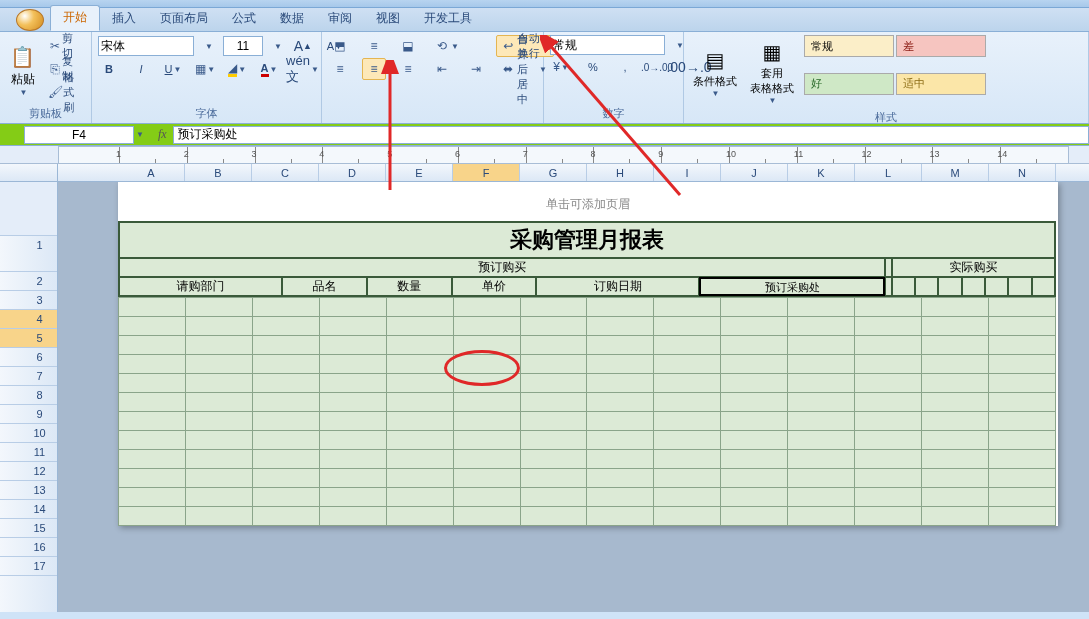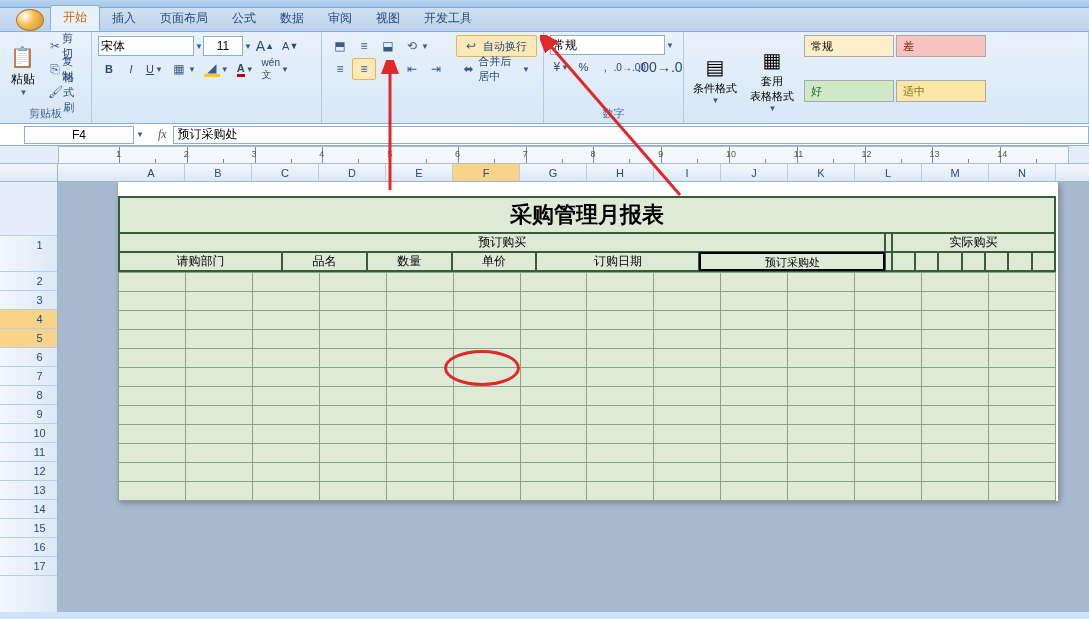--- a/index.html
+++ b/index.html
@@ -17,38 +17,38 @@
 
 .ribbon { display: flex; height: 92px; background: linear-gradient(#e8f1fb, #d7e7f7); border-bottom: 1px solid #8aafd6; }
 .group { display: flex; flex-direction: column; border-right: 1px solid #b0c9e4; padding: 3px 6px 0; position: relative; }
 .group-label { text-align: center; color: #4a6a9a; font-size: 11px; padding: 2px 0; margin-top: auto; }
 .group-body { display: flex; gap: 4px; flex: 1; }
 
 .big-btn { display: flex; flex-direction: column; align-items: center; justify-content: center; width: 40px; padding: 2px; border: 1px solid transparent; border-radius: 3px; }
 .big-ico { width: 28px; height: 28px; display: flex; align-items: center; justify-content: center; font-size: 20px; }
 
 .stack { display: flex; flex-direction: column; gap: 1px; }
-.row { display: flex; align-items: center; gap: 0; }
+.row { display: flex; align-items: center; gap: 10px; }
 .small-btn { height: 22px; min-width: 22px; display: flex; align-items: center; justify-content: center; border: 1px solid transparent; border-radius: 2px; padding: 0 3px; font-size: 11px; color: #2a4a7a; cursor: pointer; }
 .small-btn.active { background: #fde8b8; border-color: #e4b551; }
 .sel { height: 20px; background: #fff; border: 1px solid #8aafd6; font-size: 12px; padding: 0 2px; }
 .sel.font { width: 96px; }
 .sel.size { width: 40px; text-align: center; }
 .sel.fmt { width: 115px; }
 .ico { width: 16px; height: 16px; display: inline-flex; align-items: center; justify-content: center; font-size: 12px; color: #3a5a8a; }
 .dd { font-size: 8px; color: #3a5a8a; margin-left: 1px; }
 
 .wrap-btn, .merge-btn { height: 22px; display: flex; align-items: center; gap: 4px; border: 1px solid transparent; border-radius: 2px; padding: 0 6px; font-size: 11px; color: #2a4a7a; cursor: pointer; }
 .wrap-btn.hover { background: #fde8b8; border-color: #e4b551; }
 
 .style-cell { width: 90px; height: 22px; border: 1px solid #aaa; display: flex; align-items: center; padding: 0 6px; font-size: 11px; }
 .style-grid { display: grid; grid-template-columns: 1fr 1fr; gap: 2px; }
 
 
-.formula-bar { display: flex; height: 22px; background: #ffffff; border-bottom: 1px solid #8aafd6; align-items: center; }
+.formula-bar { display: flex; height: 22px; background: #84cc16; border-bottom: 1px solid #8aafd6; align-items: center; }
 .name-box { width: 110px; background: #fff; border: 1px solid #8aafd6; text-align: center; height: 18px; line-height: 16px; margin-left: 24px; }
 .fx-btns { display: flex; gap: 2px; padding: 0 6px; font-family: Liberation Serif, serif; }
 .fx { font-style: italic; color: #555; }
 .formula-input { flex: 1; background: #fff; border: 1px solid #8aafd6; height: 18px; padding: 0 4px; font-size: 12px; }
 
 
 .ruler-area { height: 18px; background: #e4edf9; border-bottom: 1px solid #a8bdd6; position: relative; font-size: 9px; color: #555; }
 .h-ruler { position: absolute; left: 58px; right: 20px; top: 0; height: 18px; background: #f4f8fc; border: 1px solid #a8bdd6; overflow: hidden; }
 .h-ruler-inner { display: flex; height: 100%; padding-left: 60px; }
 .tick { position: relative; width: 70px; height: 100%; border-left: 1px solid #888; }
@@ -164,25 +164,26 @@
           </div>
         <div class="small-btn">
             <span class="ico" style="border-bottom:3px solid #ffcc00">◢</span>
             <span class="dd">▼</span>
           </div>
         <div class="small-btn">
             <span style="border-bottom:3px solid #c00;font-weight:bold">A</span>
             <span class="dd">▼</span>
           </div>
         <div class="small-btn">
-            <span style="font-size:10px">wén<br>文</span>
+            <span style="font-size:13px">wén<br>文</span>
             <span class="dd">▼</span>
           </div>
       </div>
     </div>
+    <div class="group-label">字体</div>
   </div>
 
   <div class="group" style="width:222px">
     <div class="group-body">
       <div class="stack">
         <div class="row">
           <div class="small-btn">
               <span class="ico">⬒</span>
             </div>
           <div class="small-btn">
@@ -265,20 +266,21 @@
 表格格式</span>
           <span class="dd">▼</span>
       </div>
       <div class="style-grid">
         <div class="style-cell" style="background:#fbeec8">常规</div>
         <div class="style-cell" style="background:#f6c5c0;color:#8a1a12">差</div>
         <div class="style-cell" style="background:#cfe8c6;color:#2a6a2a">好</div>
         <div class="style-cell" style="background:#fbe6a8;color:#8a6a12">适中</div>
       </div>
     </div>
+    <div class="group-label">样式</div>
   </div>
 </div>
 
 <div class="formula-bar">
   <div class="name-box">F4</div>
   <span class="dd" style="margin:0 8px 0 2px">▼</span>
   <div class="fx-btns">
     <span class="fx">fx</span>
   </div>
   <input class="formula-input" value="预订采购处" style="">
@@ -372,20 +374,21 @@
         <div class="rh">13</div>
         <div class="rh">14</div>
         <div class="rh">15</div>
         <div class="rh">16</div>
         <div class="rh">17</div>
       </div>
   </div>
   <div class="page-area">
     <div class="page">
       <div class="page-margin">
+        <div class="header-hint">单击可添加页眉</div>
         <table class="sheet">
           <tbody>
               <tr class="title-row">
                 <td colspan="14" class="thick">采购管理月报表</td>
               </tr>
           <tr>
             <td colspan="6" class="thick">预订购买</td>
             <td class="thick"></td>
             <td colspan="7" class="thick">实际购买</td>
           </tr>

